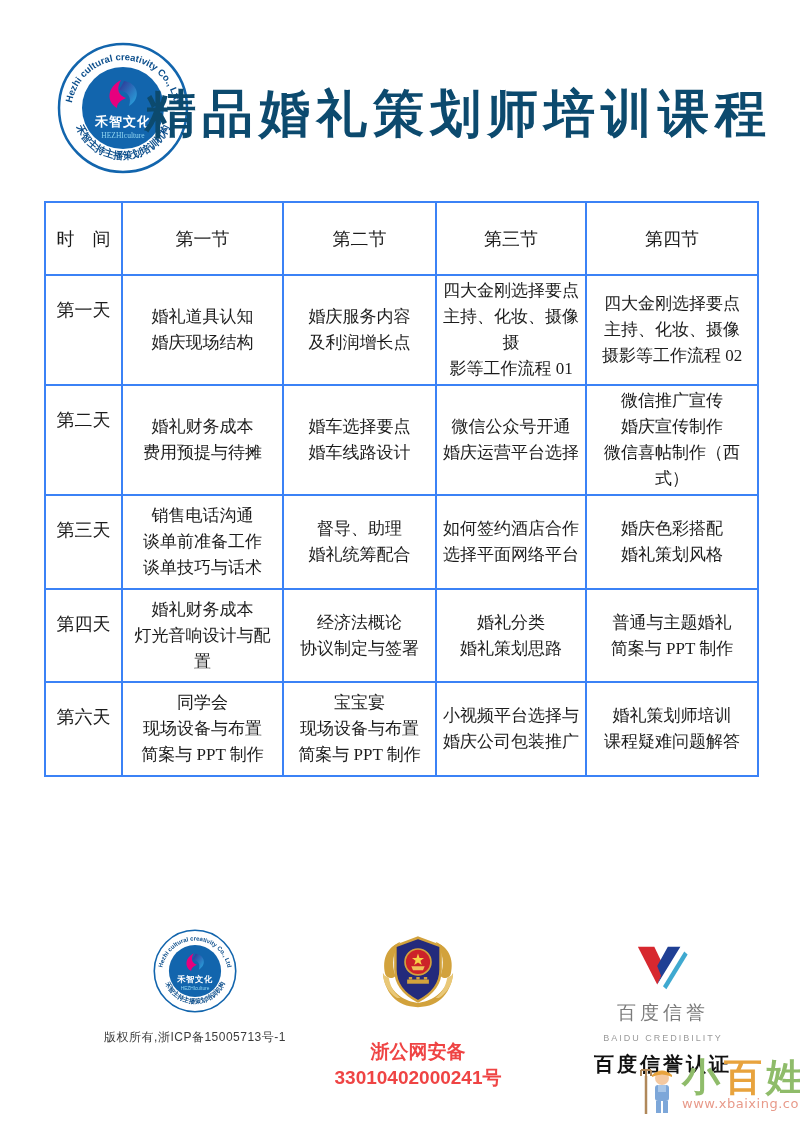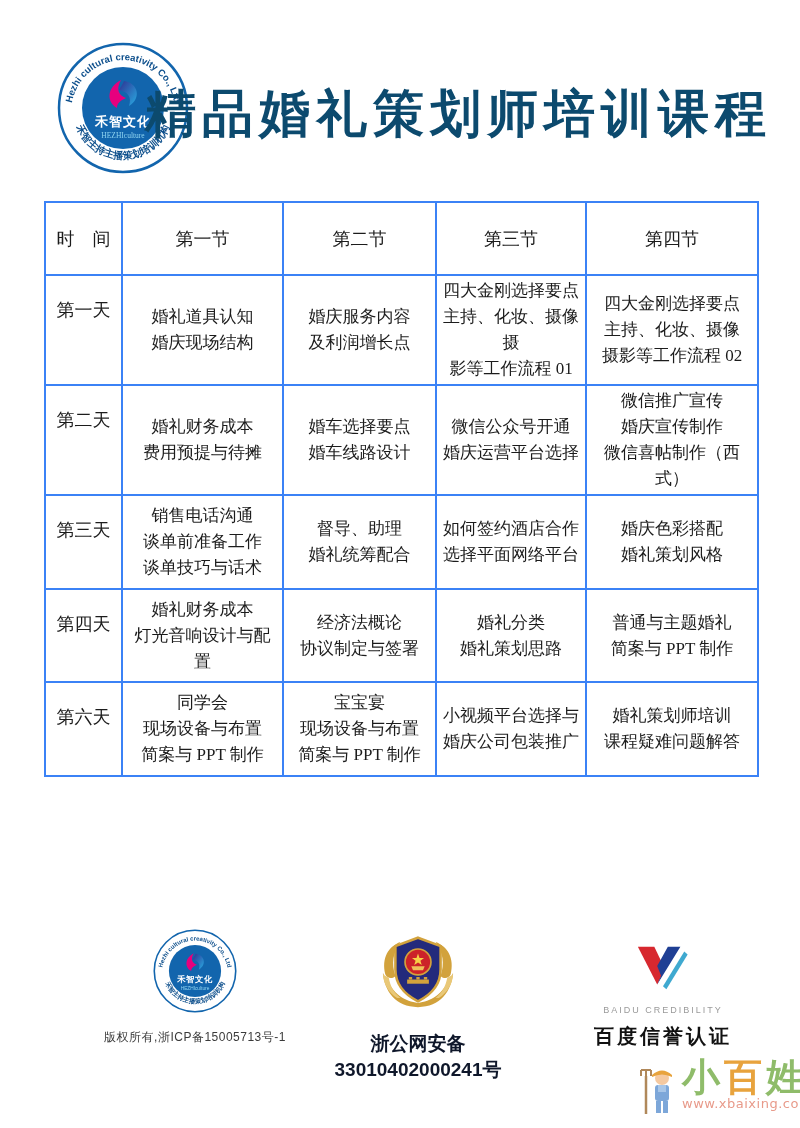--- a/index.html
+++ b/index.html
@@ -31,21 +31,21 @@
   table.course td.day-cell { vertical-align:top; padding-top:21px; font-size:18px; }
 
   
   .footer-block { position:absolute; text-align:center; font-family:"Liberation Sans","DejaVu Sans",sans-serif; }
   .f-left  { left:70px;  top:929px; width:250px; }
   .f-mid   { left:300px; top:926px; width:236px; }
   .f-right { left:588px; top:942px; width:150px; }
   .f-left svg.small-logo { width:84px; height:84px; }
   .f-copyright { margin-top:12px; font-size:12px; color:#3a3a3a; letter-spacing:0.5px; }
   .f-mid svg.badge { width:92px; height:92px; }
-  .f-police { margin-top:9px; font-size:19px; font-weight:bold; color:#0f172a; }
+  .f-police { margin-top:17px; font-size:19px; font-weight:bold; color:#ef4444; }
   .f-right svg.baidu-v { width:58px; height:52px; }
   .f-baidu-cn { margin-top:2px; font-size:19px; color:#7b7b7b; letter-spacing:4px; }
   .f-baidu-en { margin-top:7px; font-size:9px; color:#9a9a9a; letter-spacing:2px; }
   .f-baidu-cert { margin-top:8px; font-size:20px; font-weight:bold; color:#111; letter-spacing:3px; }
 
   
   .watermark { position:absolute; right:6px; bottom:6px; width:156px; height:62px; }
   .wm-farmer { position:absolute; left:0; bottom:4px; width:42px; height:56px; }
   .wm-text { position:absolute; left:44px; top:0; width:112px; text-align:left;
     font-family:"DejaVu Sans",sans-serif; }
@@ -216,20 +216,21 @@
     </svg>
     <div class="f-police">浙公网安备 33010402000241号</div>
   </div>
 
   <div class="footer-block f-right">
     <svg class="baidu-v" viewBox="0 0 60 52">
       <polygon points="4,4 21,4 32,27 24,43" fill="#d7282f"></polygon>
       <polygon points="24,43 48,4 35,4 24,24 28,34" fill="#1f3f94"></polygon>
       <polygon points="30,45 52,9 55.5,12 33.5,48" fill="#3fa9d0"></polygon>
     </svg>
+    <div class="f-baidu-cn">百度信誉</div>
     <div class="f-baidu-en">BAIDU CREDIBILITY</div>
     <div class="f-baidu-cert">百度信誉认证</div>
   </div>
 
   <div class="watermark">
     <svg class="wm-farmer" viewBox="0 0 42 56">
       <line x1="8" y1="14" x2="8" y2="52" stroke="#b0885a" stroke-width="2.5"></line>
       <path d="M3,8 L13,8 M3,8 L3,14 M8,8 L8,14 M13,8 L13,14" stroke="#b0885a" stroke-width="2" fill="none"></path>
       <circle cx="24" cy="16" r="7" fill="#f5c9a0"></circle>
       <path d="M14,13 Q24,4 34,13 L34,15 Q24,10 14,15 Z" fill="#e8a33d"></path>

